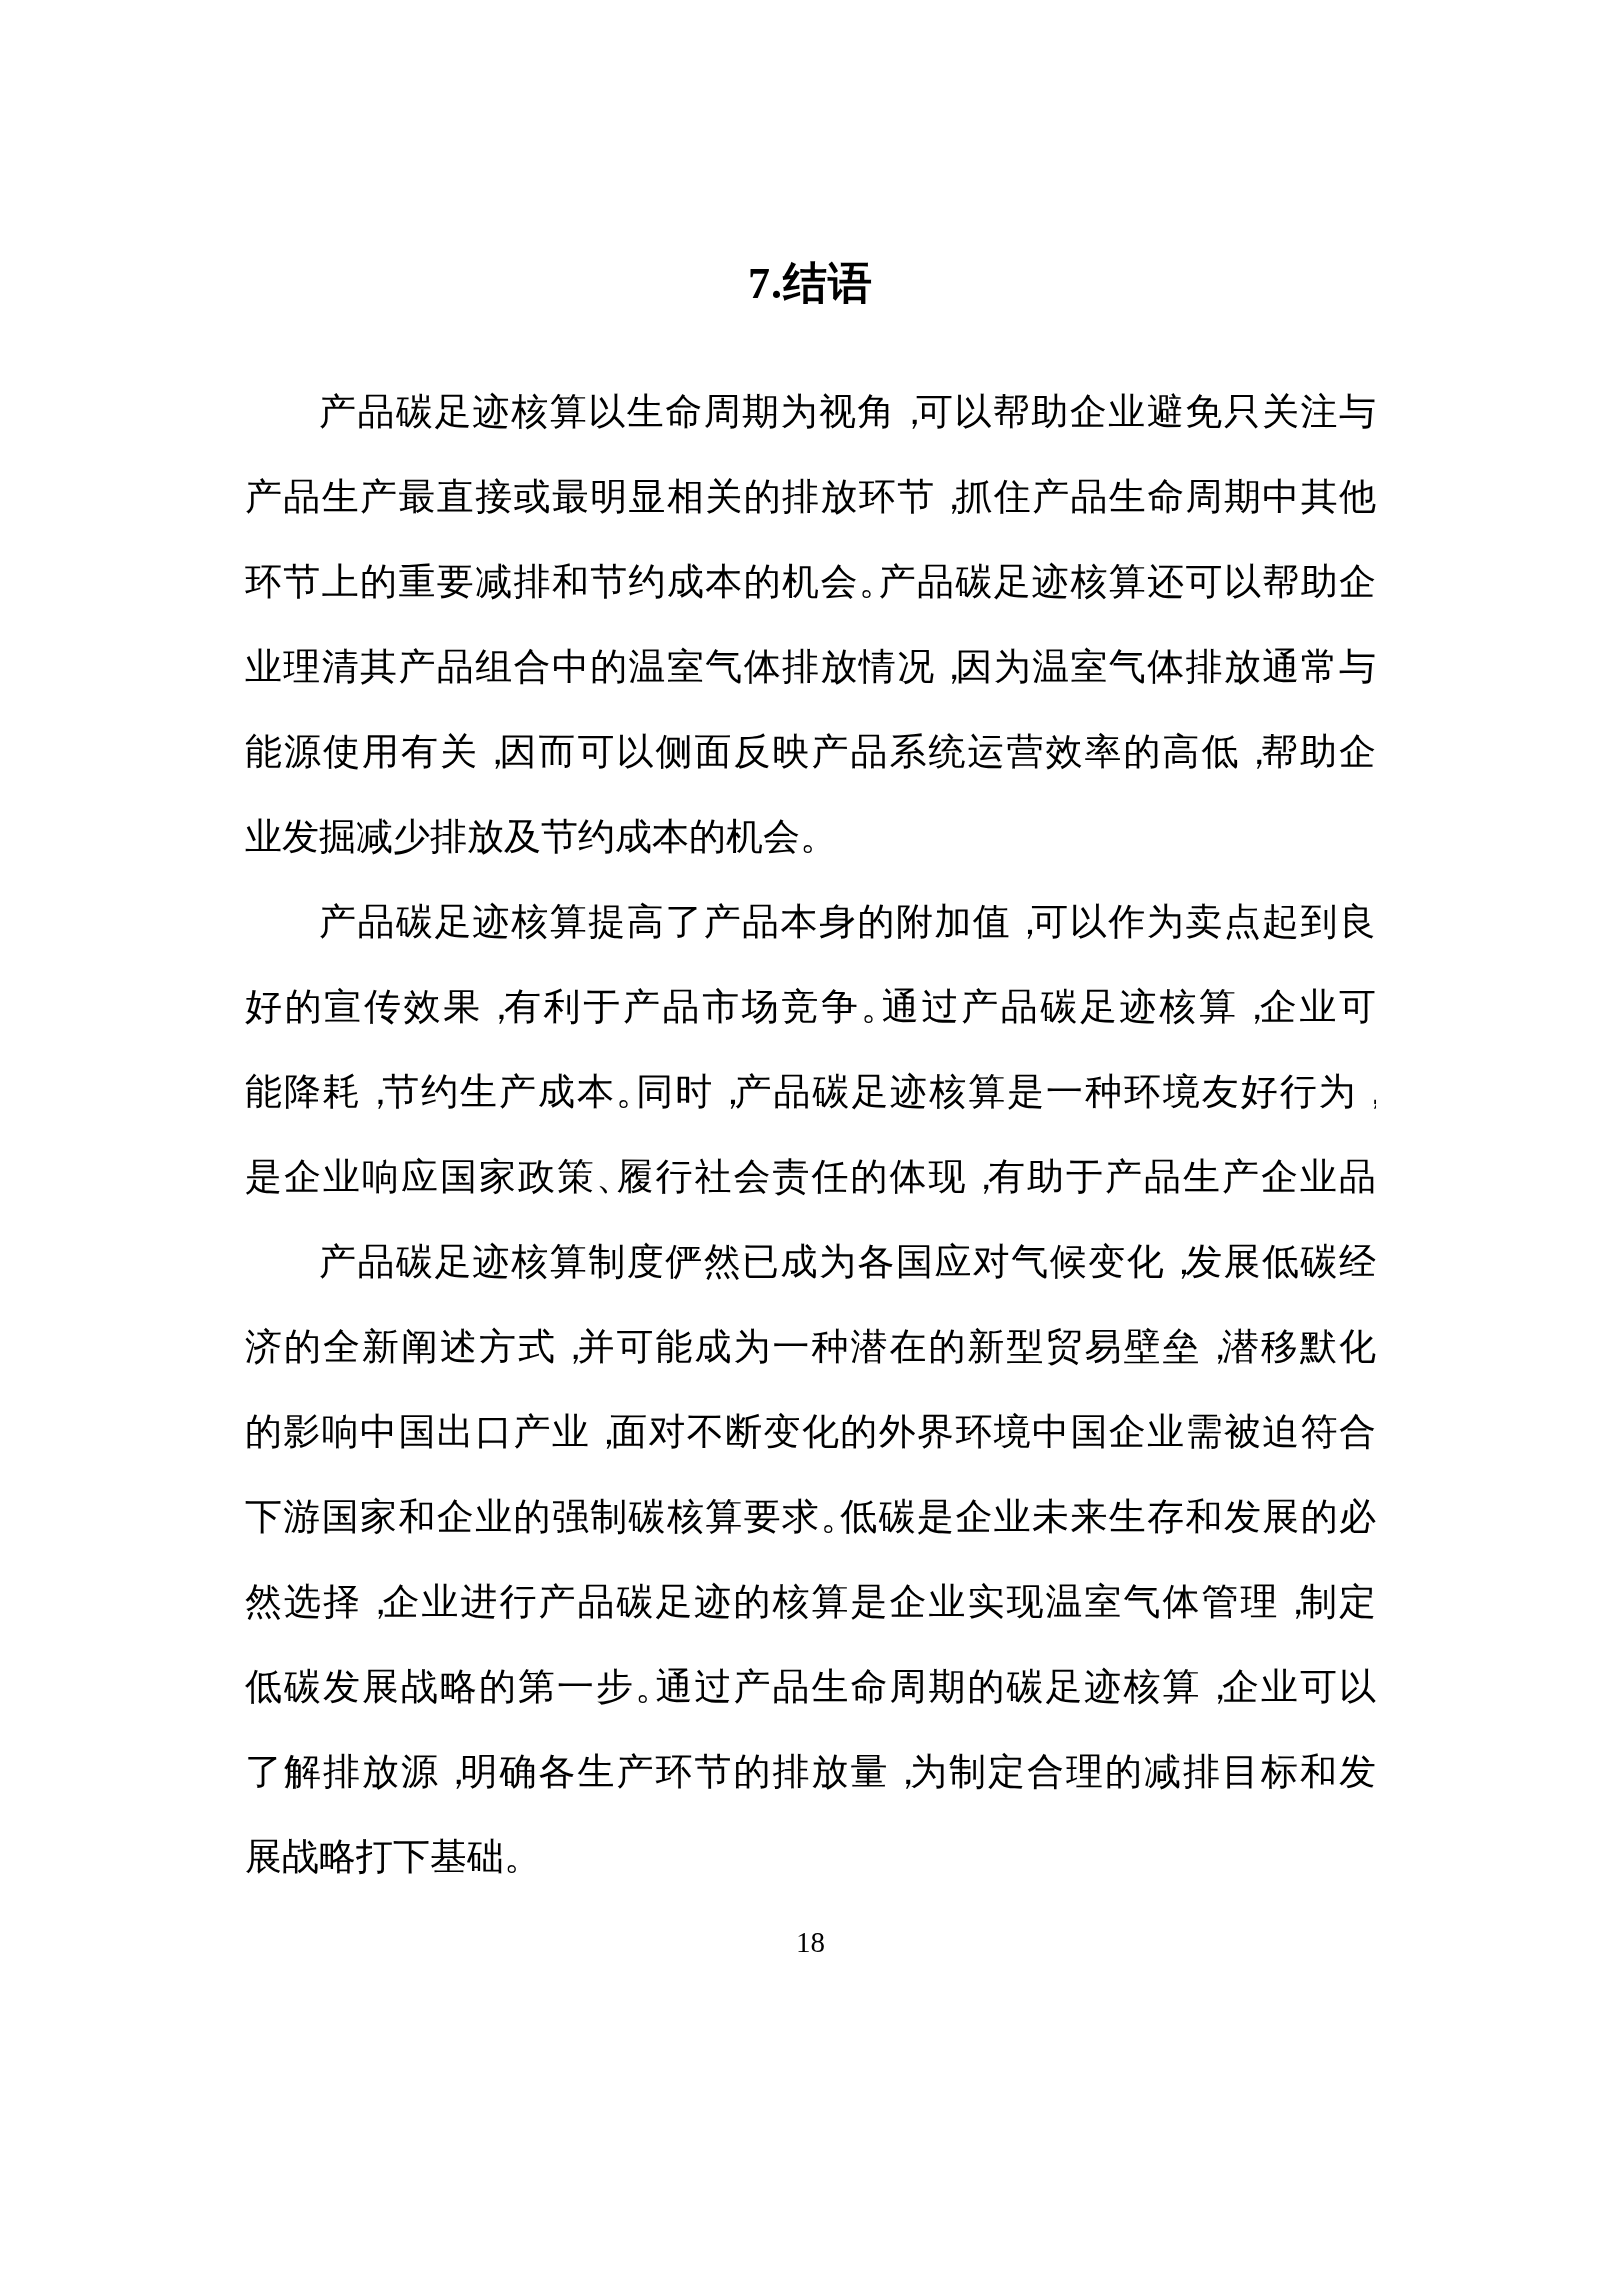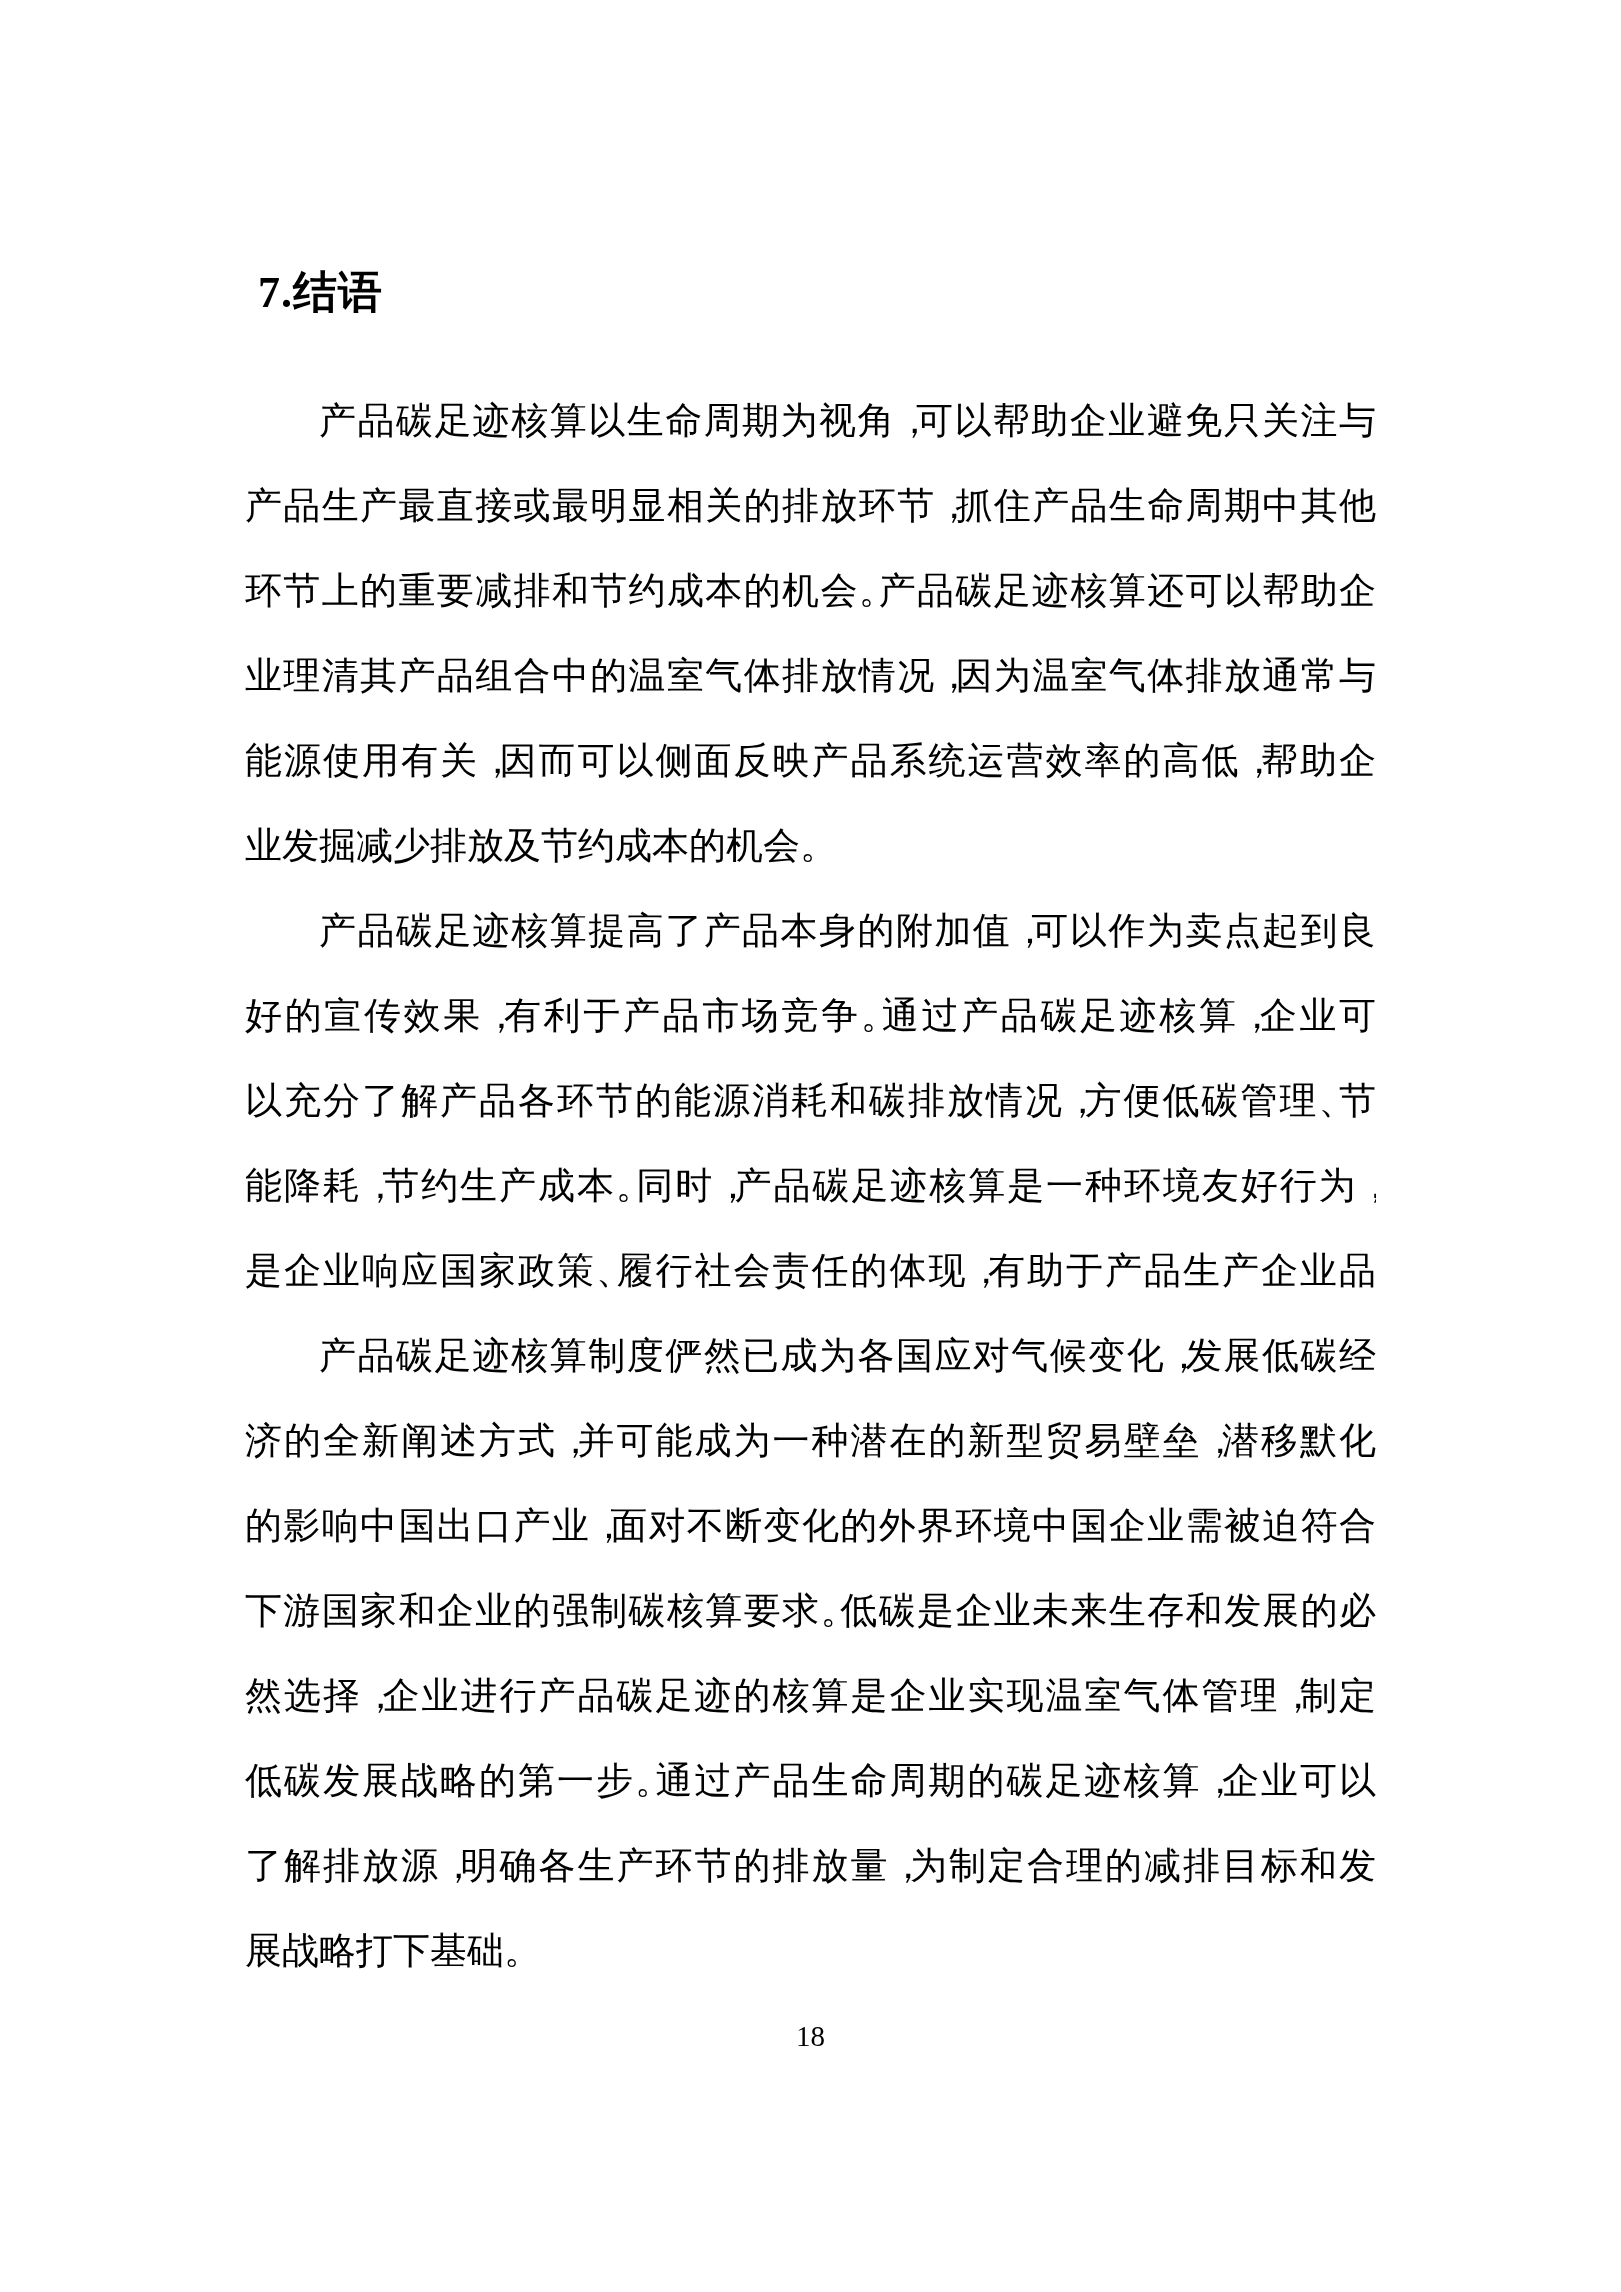--- a/index.html
+++ b/index.html
@@ -8,25 +8,26 @@
     width: 1621px;
     height: 2293px;
     background: #ffffff;
     color: #000000;
     font-family: "Liberation Serif", "DejaVu Serif", serif;
     box-sizing: border-box;
     padding: 253px 245px 0 245px;
     overflow: hidden;
   }
   .heading {
-    margin: 13px;
+    margin: 4px;
     font-size: 44px;
     line-height: 53px;
     font-weight: bold;
     letter-spacing: 1px;
+    text-align: center;
   }
   .body-text { margin-top: 62px; font-family: Liberation Mono, monospace; }
   .para { margin: 0; }
   .line {
     font-size: 37px;
     line-height: 85px;
     height: 85px;
     text-align: justify;
     text-align-last: justify;
     text-justify: inter-character;
@@ -57,21 +58,20 @@
       <div class="line cjk">产品生产最直接或最明显相关的排放环节<span class="pn">，</span>抓住产品生命周期中其他</div>
       <div class="line cjk">环节上的重要减排和节约成本的机会<span class="pn">。</span>产品碳足迹核算还可以帮助企</div>
       <div class="line cjk">业理清其产品组合中的温室气体排放情况<span class="pn">，</span>因为温室气体排放通常与</div>
       <div class="line cjk">能源使用有关<span class="pn">，</span>因而可以侧面反映产品系统运营效率的高低<span class="pn">，</span>帮助企</div>
       <div class="line cjk plast">业发掘减少排放及节约成本的机会<span class="pn">。</span></div>
     </div>
 
     <div class="para">
       <div class="line cjk first">产品碳足迹核算提高了产品本身的附加值<span class="pn">，</span>可以作为卖点起到良</div>
       <div class="line cjk">好的宣传效果<span class="pn">，</span>有利于产品市场竞争<span class="pn">。</span>通过产品碳足迹核算<span class="pn">，</span>企业可</div>
-      <div class="line cjk">以充分了解产品各环节的能源消耗和碳排放情况<span class="pn">，</span>方便低碳管理<span class="pn">、</span>节</div>
       <div class="line cjk">能降耗<span class="pn">，</span>节约生产成本<span class="pn">。</span>同时<span class="pn">，</span>产品碳足迹核算是一种环境友好行为<span class="pn">，</span></div>
       <div class="line cjk">是企业响应国家政策<span class="pn">、</span>履行社会责任的体现<span class="pn">，</span>有助于产品生产企业品</div>
     </div>
 
     <div class="para">
       <div class="line cjk first">产品碳足迹核算制度俨然已成为各国应对气候变化<span class="pn">，</span>发展低碳经</div>
       <div class="line cjk">济的全新阐述方式<span class="pn">，</span>并可能成为一种潜在的新型贸易壁垒<span class="pn">，</span>潜移默化</div>
       <div class="line cjk">的影响中国出口产业<span class="pn">，</span>面对不断变化的外界环境中国企业需被迫符合</div>
       <div class="line cjk">下游国家和企业的强制碳核算要求<span class="pn">。</span>低碳是企业未来生存和发展的必</div>
       <div class="line cjk">然选择<span class="pn">，</span>企业进行产品碳足迹的核算是企业实现温室气体管理<span class="pn">，</span>制定</div>

